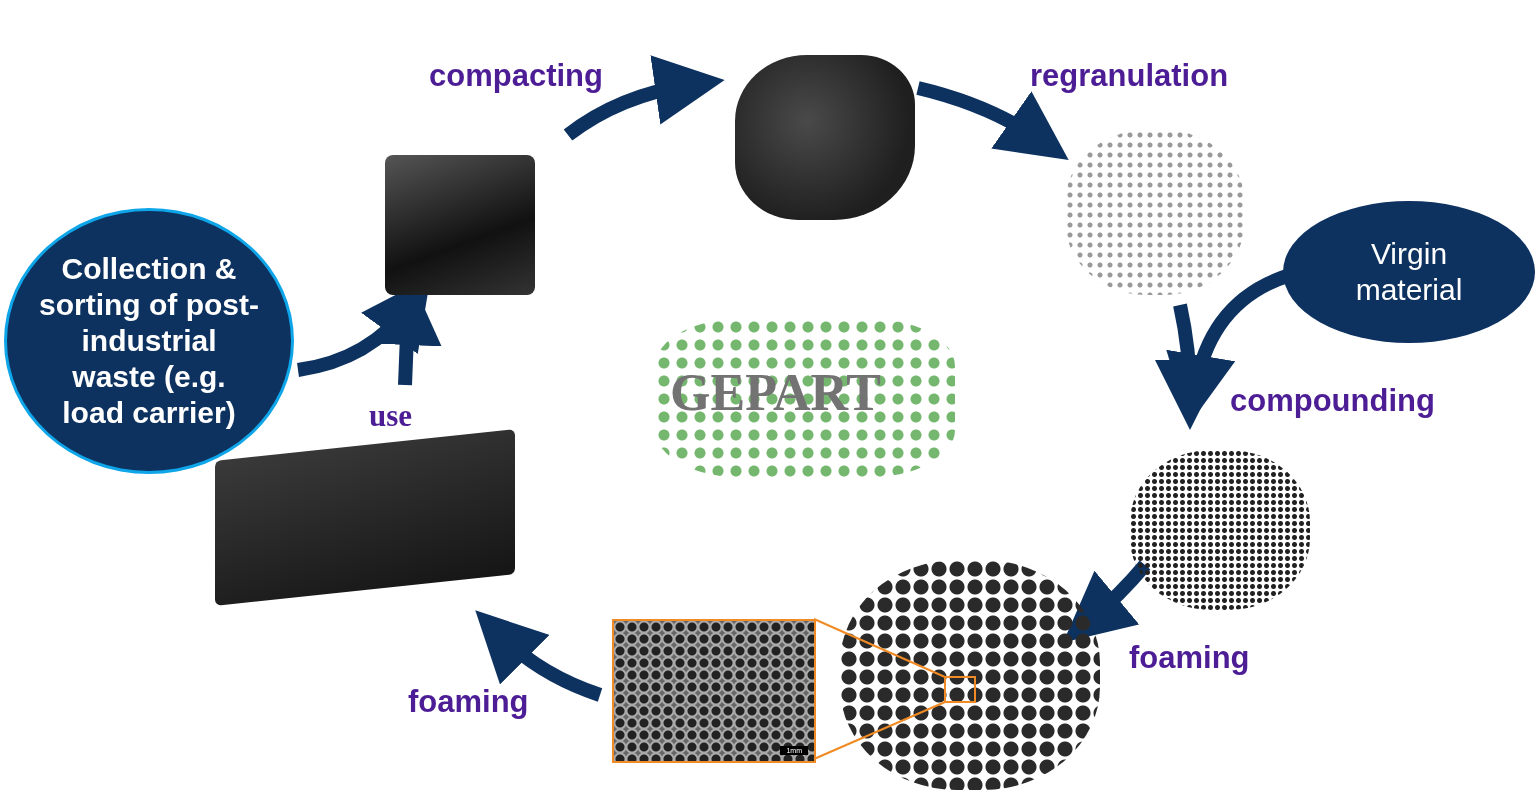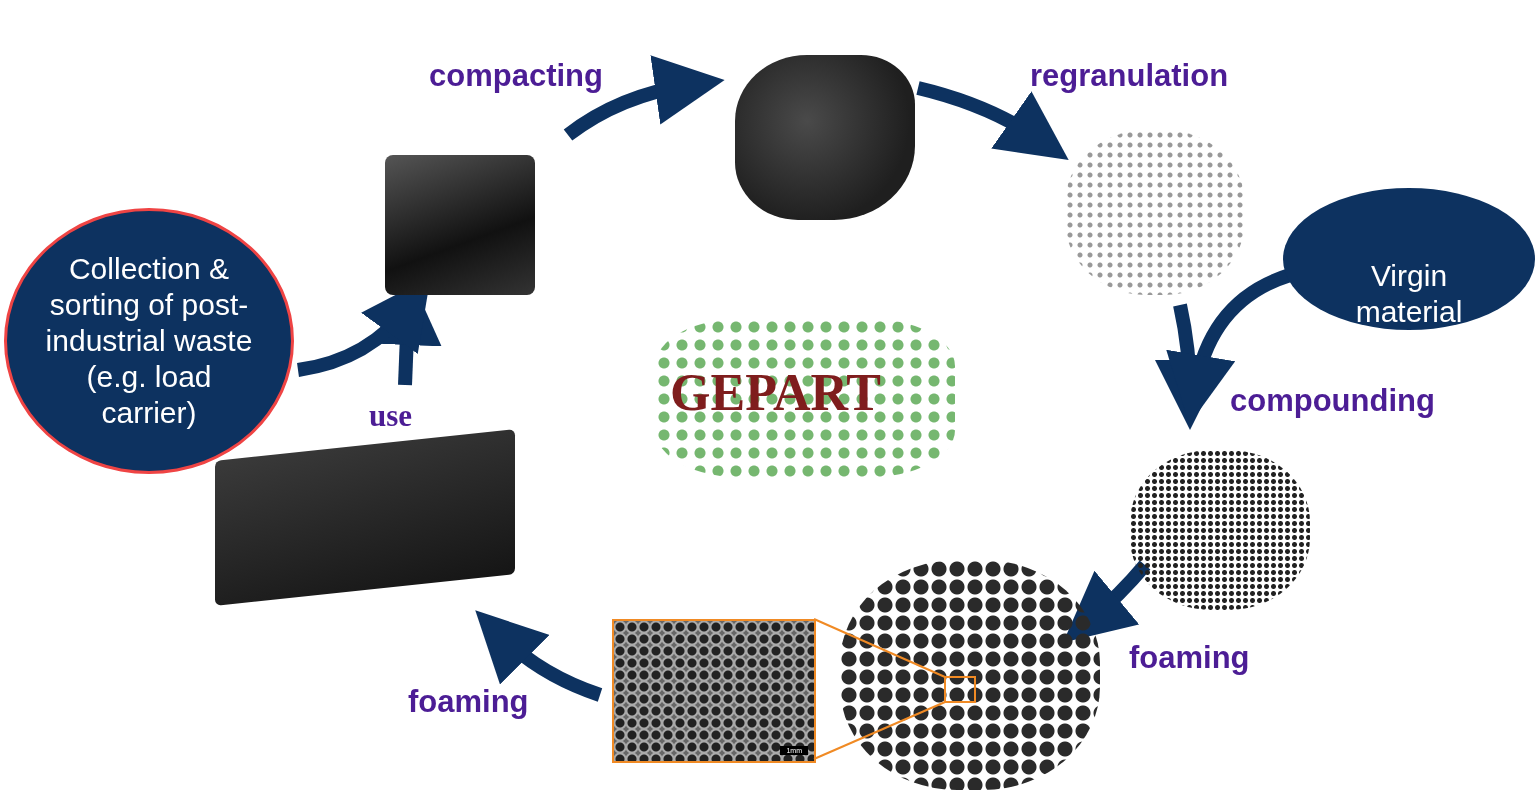--- a/index.html
+++ b/index.html
@@ -1,22 +1,22 @@
 <!DOCTYPE html>
 <html><head>
 <meta charset="utf-8">
 <style>
   html, body { margin:0; padding:0; }
   body { width:1536px; height:800px; background:#ffffff; position:relative; overflow:hidden;
          font-family:"Liberation Sans", sans-serif; }
   .label { position:absolute; color:#4c1d95; font-weight:bold; font-size:31px; white-space:nowrap; }
   .bubble { position:absolute; background:#0d3260; color:#fff; display:flex; align-items:center; justify-content:center;
             text-align:center; font-size:30px; line-height:1.2; }
-  .bubble.left { left:4px; top:208px; width:290px; height:266px; border-radius:50%; border:3px solid #ef4444; box-sizing:border-box; }
-  .bubble.right { left:1283px; top:188px; width:252px; height:142px; border-radius:50%;align-items:flex-end; }
+  .bubble.left { left:4px; top:208px; width:290px; height:266px; border-radius:50%; border:3px solid #0ea5e9; box-sizing:border-box;font-weight:bold; }
+  .bubble.right { left:1283px; top:201px; width:252px; height:142px; border-radius:50%; }
   .img { position:absolute; }
   svg.arrows { position:absolute; left:0; top:0; }
 </style>
 </head>
 <body>
 
 <svg class="arrows" width="1536" height="800">
   <defs>
     <marker id="ah" markerWidth="5" markerHeight="5" refX="2.5" refY="2.5" orient="auto">
       <path d="M0,0 L5,2.5 L0,5 Z" fill="#0d3260"></path>
@@ -44,21 +44,21 @@
 </div>
 <svg class="arrows" width="1536" height="800">
   <rect x="945" y="677" width="30" height="25" fill="none" stroke="#f08a24" stroke-width="2"></rect>
   <line x1="814" y1="619" x2="945" y2="677" stroke="#f08a24" stroke-width="2"></line>
   <line x1="814" y1="759" x2="945" y2="702" stroke="#f08a24" stroke-width="2"></line>
 </svg>
 <div class="img" style="left:215px;top:445px;width:300px;height:145px;background:linear-gradient(170deg,#3a3a3a,#151515);transform:skewY(-6deg);border-radius:6px;"></div>
 
 <div class="img" style="left:655px;top:318px;width:300px;height:160px;">
   <div style="position:absolute;left:0;top:0;width:300px;height:160px;background:radial-gradient(circle,#3d9a35 0 5px,transparent 6px) 0 0/18px 18px;opacity:.7;border-radius:30%;"></div>
-  <span style="position:absolute;left:15px;top:45px;font-size:52px;font-weight:bold;color:#7f1d1d;font-family:'Liberation Serif',serif;">GEPART</span>
+  <span style="position:absolute;left:15px;top:45px;font-size:52px;font-weight:bold;color:#737373;font-family:'Liberation Serif',serif;">GEPART</span>
 </div>
 
 <div class="label" style="left:429px;top:58px;">compacting</div>
 <div class="label" style="left:1030px;top:58px;">regranulation</div>
 <div class="label" style="left:1230px;top:383px;">compounding</div>
 <div class="label" style="left:1129px;top:640px;text-align:right;">foaming</div>
 <div class="label" style="left:408px;top:684px;">foaming</div>
 <div class="label" style="left:369px;top:398px;font-family:Liberation Serif, serif;">use</div>
 
 <div class="bubble left">

